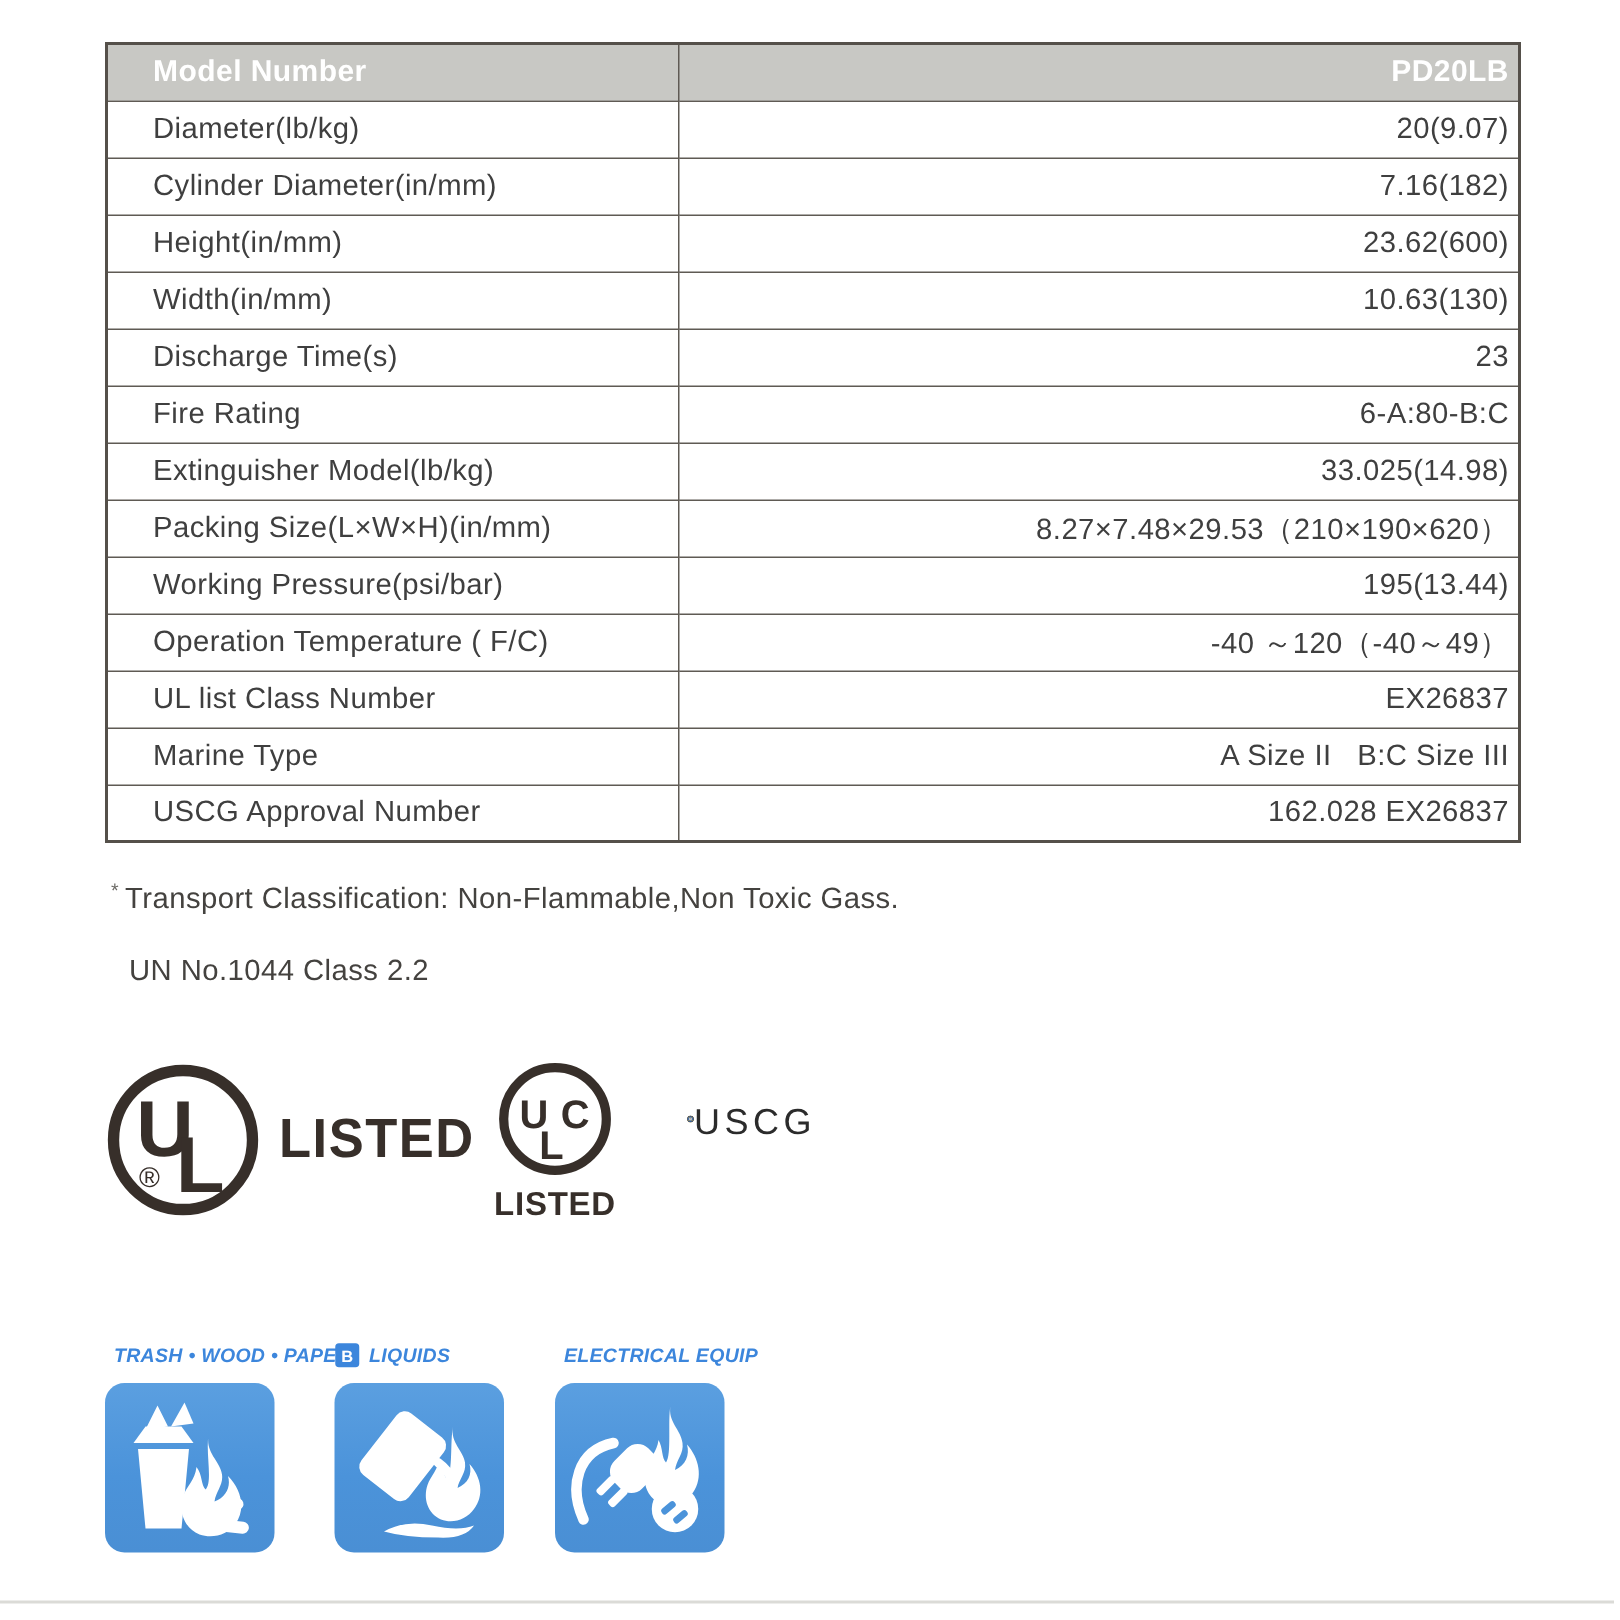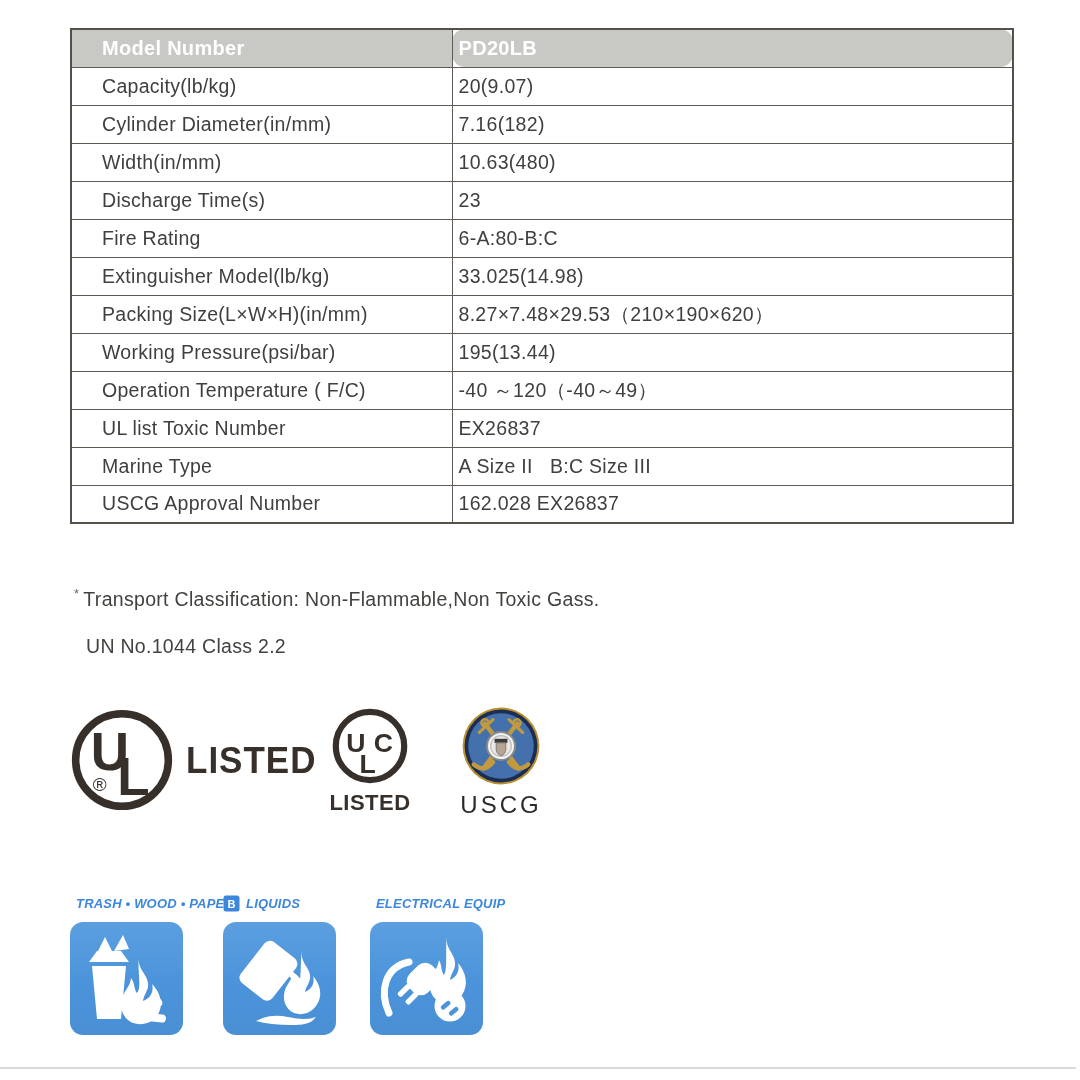--- a/index.html
+++ b/index.html
@@ -17,33 +17,33 @@
   table.spec col.c1{width:381px;}
   table.spec col.c2{width:561px;}
   table.spec th, table.spec td{
     border:1px solid #5f5a54;height:38px;box-sizing:border-box;
     font-size:19.5px;letter-spacing:0.3px;white-space:pre-wrap;
   }
   table.spec th{
     background:#c8c8c4;color:#ffffff;font-weight:bold;font-size:20px;
   }
   .cell-label{text-align:left;padding-left:30px;}
-  .cell-value{text-align:left;padding:0 6px;border-radius:13px;}
+  .cell-value{text-align:right;padding:0 6px;}
 
   
   .note{position:absolute;left:74px;top:570px;font-size:19.5px;line-height:47px;color:#44423f;letter-spacing:0.3px;}
   .note .marker{font-size:13px;vertical-align:super;margin-right:4px;color:#6b6965;}
   .note .line2{margin-left:12px;}
 
   
   .cert-ul{position:absolute;left:70px;top:708px;display:flex;align-items:center;gap:12px;}
   .ul-listed-text{font-size:35px;font-weight:bold;color:#372f2a;letter-spacing:1px;transform:scaleY(1.05);}
   .cert-ulc{position:absolute;left:330px;top:708px;width:80px;display:flex;flex-direction:column;align-items:center;}
   .ulc-listed-text{font-size:22px;font-weight:bold;color:#372f2a;margin-top:6px;letter-spacing:0.5px;}
-  .cert-uscg{position:absolute;left:458px;top:706px;width:86px;display:flex;flex-direction:column;align-items:center;}
+  .cert-uscg{position:absolute;left:458px;top:706px;width:86px;display:flex;align-items:center;}
   .uscg-text{font-size:24px;color:#2b2b2b;margin-top:5px;letter-spacing:3px;}
 
   
   .fire-group{position:absolute;top:893px;width:115px;}
   .fg1{left:70px;} .fg2{left:223px;} .fg3{left:370px;}
   .fire-head{display:flex;align-items:center;gap:6px;height:20px;}
   .fire-label{font-size:13px;font-weight:bold;font-style:italic;color:#3c86dc;letter-spacing:0.2px;white-space:nowrap;}
   .fire-icon{
     margin-top:9px;width:113px;height:113px;border-radius:13px;
     background:linear-gradient(180deg,#5b9fe0 0%,#4b93da 55%,#4a8fd4 100%);
@@ -63,30 +63,34 @@
         <col class="c2">
       </colgroup>
     <thead>
       <tr>
         <th class="cell-label">Model Number</th>
         <th class="cell-value">PD20LB</th>
       </tr>
     </thead>
     <tbody>
       <tr>
-          <td class="cell-label">Capacity(lb/kg)</td>
+          <td class="cell-label">Diameter(lb/kg)</td>
           <td class="cell-value">20(9.07)</td>
         </tr>
       <tr>
           <td class="cell-label">Cylinder Diameter(in/mm)</td>
           <td class="cell-value">7.16(182)</td>
         </tr>
       <tr>
+          <td class="cell-label">Height(in/mm)</td>
+          <td class="cell-value">23.62(600)</td>
+        </tr>
+      <tr>
           <td class="cell-label">Width(in/mm)</td>
-          <td class="cell-value">10.63(480)</td>
+          <td class="cell-value">10.63(130)</td>
         </tr>
       <tr>
           <td class="cell-label">Discharge Time(s)</td>
           <td class="cell-value">23</td>
         </tr>
       <tr>
           <td class="cell-label">Fire Rating</td>
           <td class="cell-value">6-A:80-B:C</td>
         </tr>
       <tr>
@@ -99,21 +103,21 @@
         </tr>
       <tr>
           <td class="cell-label">Working Pressure(psi/bar)</td>
           <td class="cell-value">195(13.44)</td>
         </tr>
       <tr>
           <td class="cell-label">Operation Temperature ( F/C)</td>
           <td class="cell-value">-40 ～120（-40～49）</td>
         </tr>
       <tr>
-          <td class="cell-label">UL list Toxic Number</td>
+          <td class="cell-label">UL list Class Number</td>
           <td class="cell-value">EX26837</td>
         </tr>
       <tr>
           <td class="cell-label">Marine Type</td>
           <td class="cell-value">A Size II   B:C Size III</td>
         </tr>
       <tr>
           <td class="cell-label">USCG Approval Number</td>
           <td class="cell-value">162.028 EX26837</td>
         </tr>

